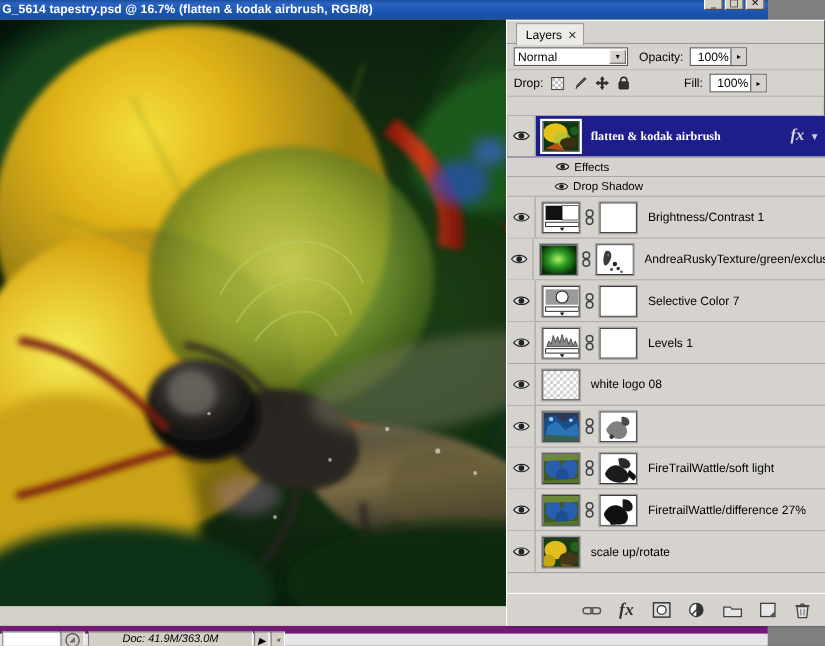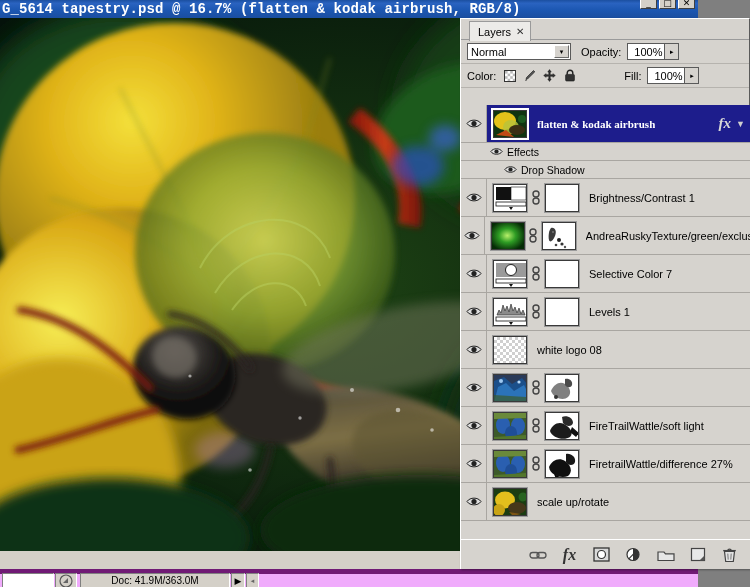--- a/index.html
+++ b/index.html
@@ -18,24 +18,24 @@
     background: #d4d0c8;
     border-right: 1px solid #404040;
   }
   #doc-titlebar {
     position: absolute; left: 0; top: 0; width: 698px; height: 18px;
     background: linear-gradient(to bottom, #1b4fa0 0%, #2a63c0 18%, #1c57b2 55%, #1a4ea0 100%);
     display: flex; align-items: center;
     overflow: hidden;
   }
   #doc-title {
-    color: #ffffff; font-size: 14px; font-weight: bold;
+    color: #ffffff; font-size: 11px; font-weight: bold;
     padding-left: 2px; white-space: nowrap;
     letter-spacing: 0.1px;
-    font-family: Liberation Mono, monospace;
+    font-family: Liberation Sans, sans-serif;
   }
   #titlebar-buttons {
     position: absolute; right: 3px; top: -6px;
     display: flex; gap: 2px;
   }
   .tb-btn {
     width: 17px; height: 15px;
     background: #d4d0c8;
     border: 1px solid #ffffff;
     border-right-color: #404040; border-bottom-color: #404040;
@@ -58,23 +58,24 @@
     position: absolute; left: 0; top: 0; width: 683px; height: 533px;
   }
   
   #doc-vscroll {
     position: absolute; right: 0; top: 18px; width: 15px; height: 533px;
     background: #d4d0c8;
     border-left: 1px solid #808080;
   }
   #doc-statusbar {
     position: absolute; left: 0; bottom: 0; width: 698px; height: 18px;
-    background: #f0abfc;
+    background: #e5e5e5;
     display: flex; align-items: center;
-    border-top: 5px solid #701a75;
+    border-top: 7px solid #701a75;
+    font-style: italic;
   }
   .sb-cell {
     height: 16px;
     border: 1px solid #808080;
     border-right-color: #ffffff; border-bottom-color: #ffffff;
     background: #d4d0c8;
     display: flex; align-items: center; justify-content: center;
     font-size: 10px; color: #000;
   }
   #sb-zoomfield { width: 52px; margin-left: 2px; background: #fff; border: 1px solid #808080; border-right-color:#fff; border-bottom-color:#fff; height:16px;}
@@ -430,21 +431,21 @@
         <span id="blend-arrow">▾</span>
       </div>
       <span class="mini-label" style="margin-left:10px">Opacity:</span>
       <div class="num-box" style="margin-left:6px">
         <span class="val">100%</span>
         <span class="spin">▸</span>
       </div>
     </div>
 
     <div class="panel-row">
-      <span class="mini-label">Color:</span>
+      <span class="mini-label">Drop:</span>
       <div class="lock-icons">
         <span class="lock-ic">
           <svg width="12" height="12" viewBox="0 0 12 12">
             <rect x="0.5" y="0.5" width="11" height="11" fill="#fff" stroke="#333"></rect>
             <rect x="1" y="1" width="2.6" height="2.6" fill="#bbb"></rect>
             <rect x="6.2" y="1" width="2.6" height="2.6" fill="#bbb"></rect>
             <rect x="3.6" y="3.6" width="2.6" height="2.6" fill="#bbb"></rect>
             <rect x="8.8" y="3.6" width="2.2" height="2.6" fill="#bbb"></rect>
             <rect x="1" y="6.2" width="2.6" height="2.6" fill="#bbb"></rect>
             <rect x="6.2" y="6.2" width="2.6" height="2.6" fill="#bbb"></rect>
@@ -496,21 +497,21 @@
             <circle cx="28" cy="8" r="4" fill="#1c5a1f"></circle>
           </svg>
         </div>
         <span class="layer-name">flatten &amp; kodak airbrush</span>
         <div class="row-right">
           <span style="font-style:italic;font-family:'Liberation Serif',serif;font-size:15px;color:#d8d8d8;font-weight:bold">fx</span>
           <span style="font-size:9px;color:#cfcfcf">▼</span>
         </div>
       </div>
 
-      <div class="fx-row" style="padding-left:24px">
+      <div class="fx-row" style="padding-left:39px">
         <span class="fx-eye">
           <svg width="13" height="9" viewBox="0 0 16 11">
             <path d="M1 5.5 C4 1, 12 1, 15 5.5 C12 10, 4 10, 1 5.5 Z" fill="#ddd" stroke="#222" stroke-width="1.2"></path>
             <circle cx="8" cy="5.5" r="2.6" fill="#222"></circle>
           </svg>
         </span>
         <span>Effects</span>
       </div>
 
       <div class="fx-row" style="padding-left:38px">

